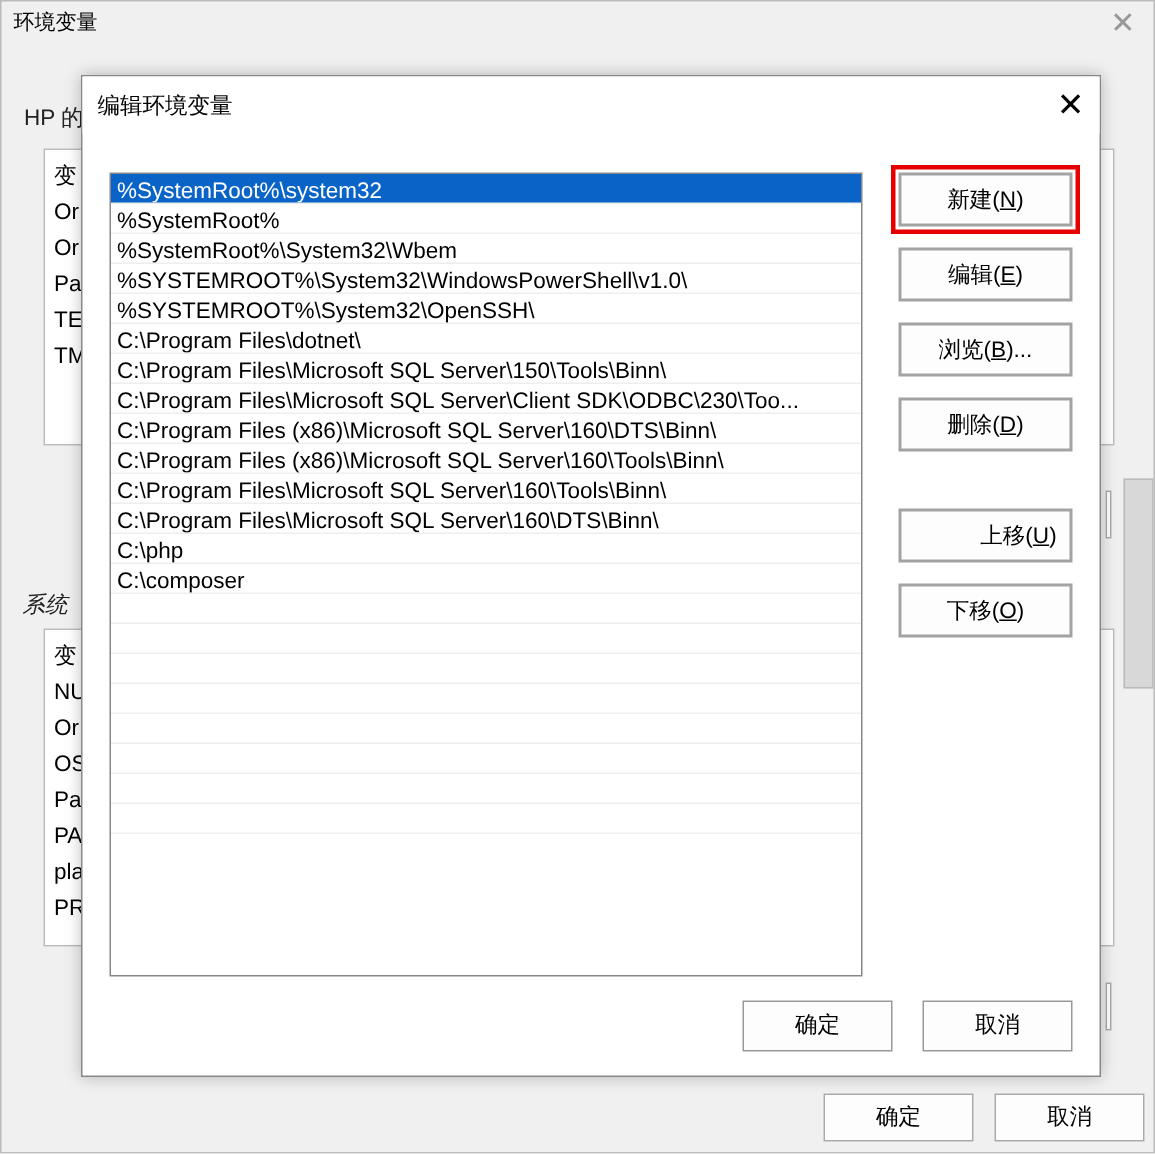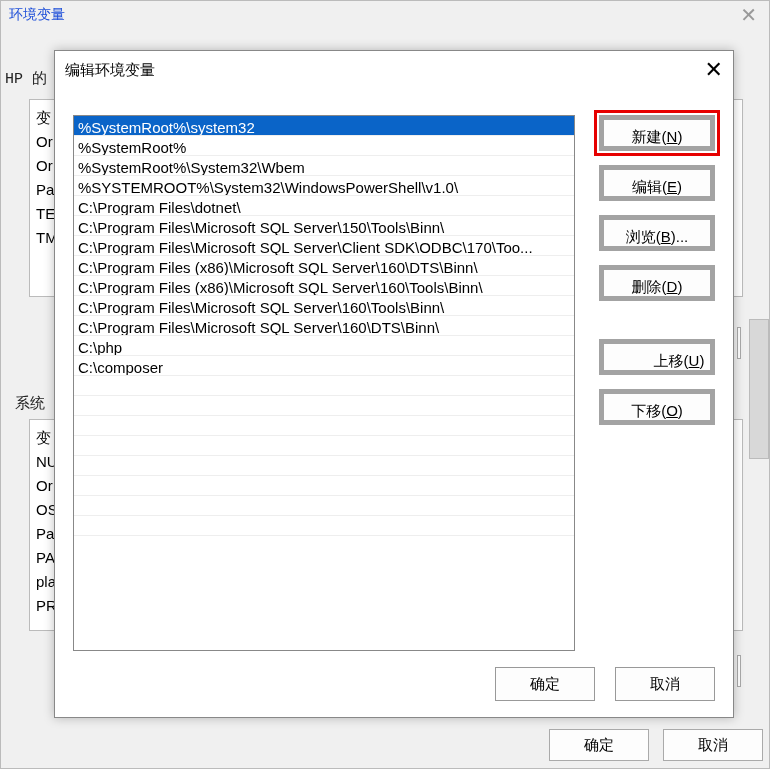--- a/index.html
+++ b/index.html
@@ -18,38 +18,38 @@
   .outer-dialog {
     position: absolute;
     left: 0; top: 0;
     width: 770px; height: 769px;
     background: #f0f0f0;
     border: 1px solid #bbb;
   }
   .outer-title {
     position: absolute;
     left: 8px; top: 5px;
-    color: #1d4ed8;
+    color: #000000;
     font-size: 14px;
   }
   .outer-close {
     position: absolute;
     right: 12px; top: 2px;
     color: #999;
     font-size: 20px;
     font-weight: 100;
   }
 
   .group-label {
     position: absolute;
     color: #222;
     font-size: 15px;
   }
-  .group-label.user { left: 4px; top: 68px; font-family: Liberation Mono, monospace; }
-  .group-label.sys  { left: 14px; top: 393px; }
+  .group-label.user { left: 15px; top: 68px; }
+  .group-label.sys  { left: 14px; top: 393px; font-style: italic; }
 
   .group-box {
     position: absolute;
     left: 28px;
     width: 714px;
     background: #fff;
     border: 1px solid #bbb;
   }
   .group-box.user { top: 98px; height: 198px; }
   .group-box.sys  { top: 418px; height: 212px; }
@@ -152,21 +152,21 @@
 
   .btns {
     position: absolute;
     right: 18px; top: 64px;
     width: 116px;
   }
   .btn {
     width: 116px;
     height: 36px;
     background: #fdfdfd;
-    border: 5px solid #a3a3a3;
+    border: 2px solid #a3a3a3;
     font-size: 15px;
     line-height: 34px;
     text-align: center;
     margin-bottom: 14px;
   }
   .btn.highlight {
     outline: 3px solid #e60000;
     outline-offset: 2px;
   }
   .btn u { text-decoration: underline; }
@@ -239,23 +239,24 @@
     <div class="inner-close">✕</div>
   </div>
 
   <div class="annotation">点击新建</div>
 
   <div class="listbox" id="listbox">
       <div class="row sel">%SystemRoot%\system32</div>
       <div class="row">%SystemRoot%</div>
       <div class="row">%SystemRoot%\System32\Wbem</div>
       <div class="row">%SYSTEMROOT%\System32\WindowsPowerShell\v1.0\</div>
+      <div class="row">%SYSTEMROOT%\System32\OpenSSH\</div>
       <div class="row">C:\Program Files\dotnet\</div>
       <div class="row">C:\Program Files\Microsoft SQL Server\150\Tools\Binn\</div>
-      <div class="row">C:\Program Files\Microsoft SQL Server\Client SDK\ODBC\170\Too...</div>
+      <div class="row">C:\Program Files\Microsoft SQL Server\Client SDK\ODBC\230\Too...</div>
       <div class="row">C:\Program Files (x86)\Microsoft SQL Server\160\DTS\Binn\</div>
       <div class="row">C:\Program Files (x86)\Microsoft SQL Server\160\Tools\Binn\</div>
       <div class="row">C:\Program Files\Microsoft SQL Server\160\Tools\Binn\</div>
       <div class="row">C:\Program Files\Microsoft SQL Server\160\DTS\Binn\</div>
       <div class="row">C:\php</div>
       <div class="row">C:\composer</div>
       <div class="row"></div>
       <div class="row"></div>
       <div class="row"></div>
       <div class="row"></div>

